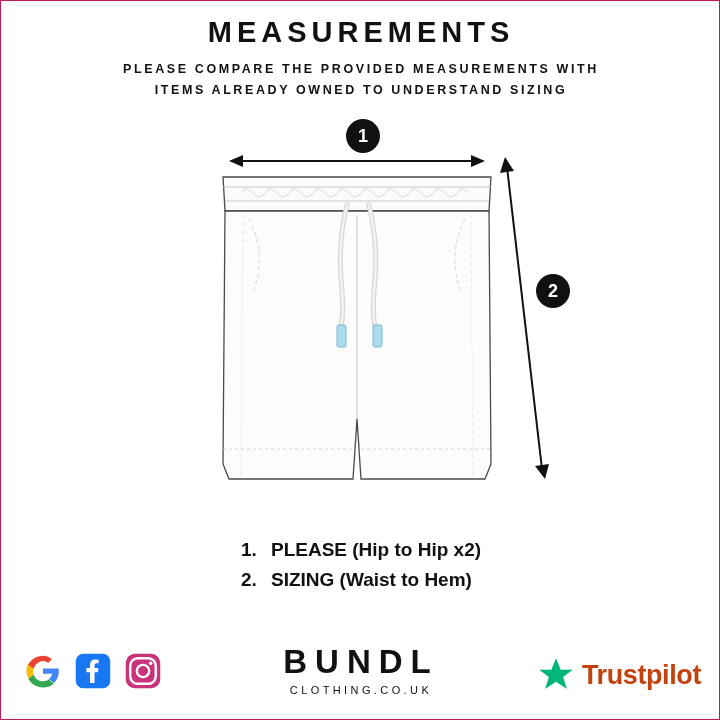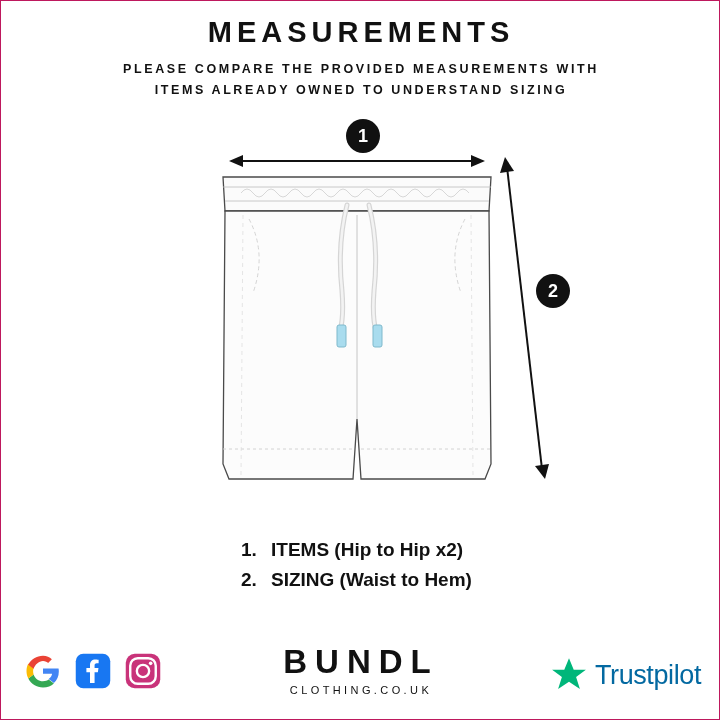--- a/index.html
+++ b/index.html
@@ -139,23 +139,23 @@
   .trustpilot {
     position: absolute;
     right: 20px;
     top: 26px;
     display: flex;
     align-items: center;
     gap: 8px;
   }
   .tp-label {
     font-size: 27px;
-    font-weight: normal;
+    font-weight: bold;
     letter-spacing: -0.4px;
-    color: #0369a1;
+    color: #c2410c;
   }
 </style>
 </head>
 <body>
 
 <div id="page">
 
   <div class="header">
     <div class="title">MEASUREMENTS</div>
     <div class="subtitle">
@@ -209,21 +209,21 @@
       <polygon points="544,360 534,347 548,345" fill="#111111"></polygon>
     </svg>
 
     <div class="badge" id="badge-1">1</div>
     <div class="badge" id="badge-2">2</div>
   </div>
 
   <div class="legend">
     <div class="legend-row">
       <span class="legend-num">1.</span>
-      <span class="legend-text">ITEMS (Hip to Hip x2)</span>
+      <span class="legend-text">PLEASE (Hip to Hip x2)</span>
     </div>
     <div class="legend-row">
       <span class="legend-num">2.</span>
       <span class="legend-text">SIZING (Waist to Hem)</span>
     </div>
   </div>
 
   <div class="footer">
 
     <div class="social">

